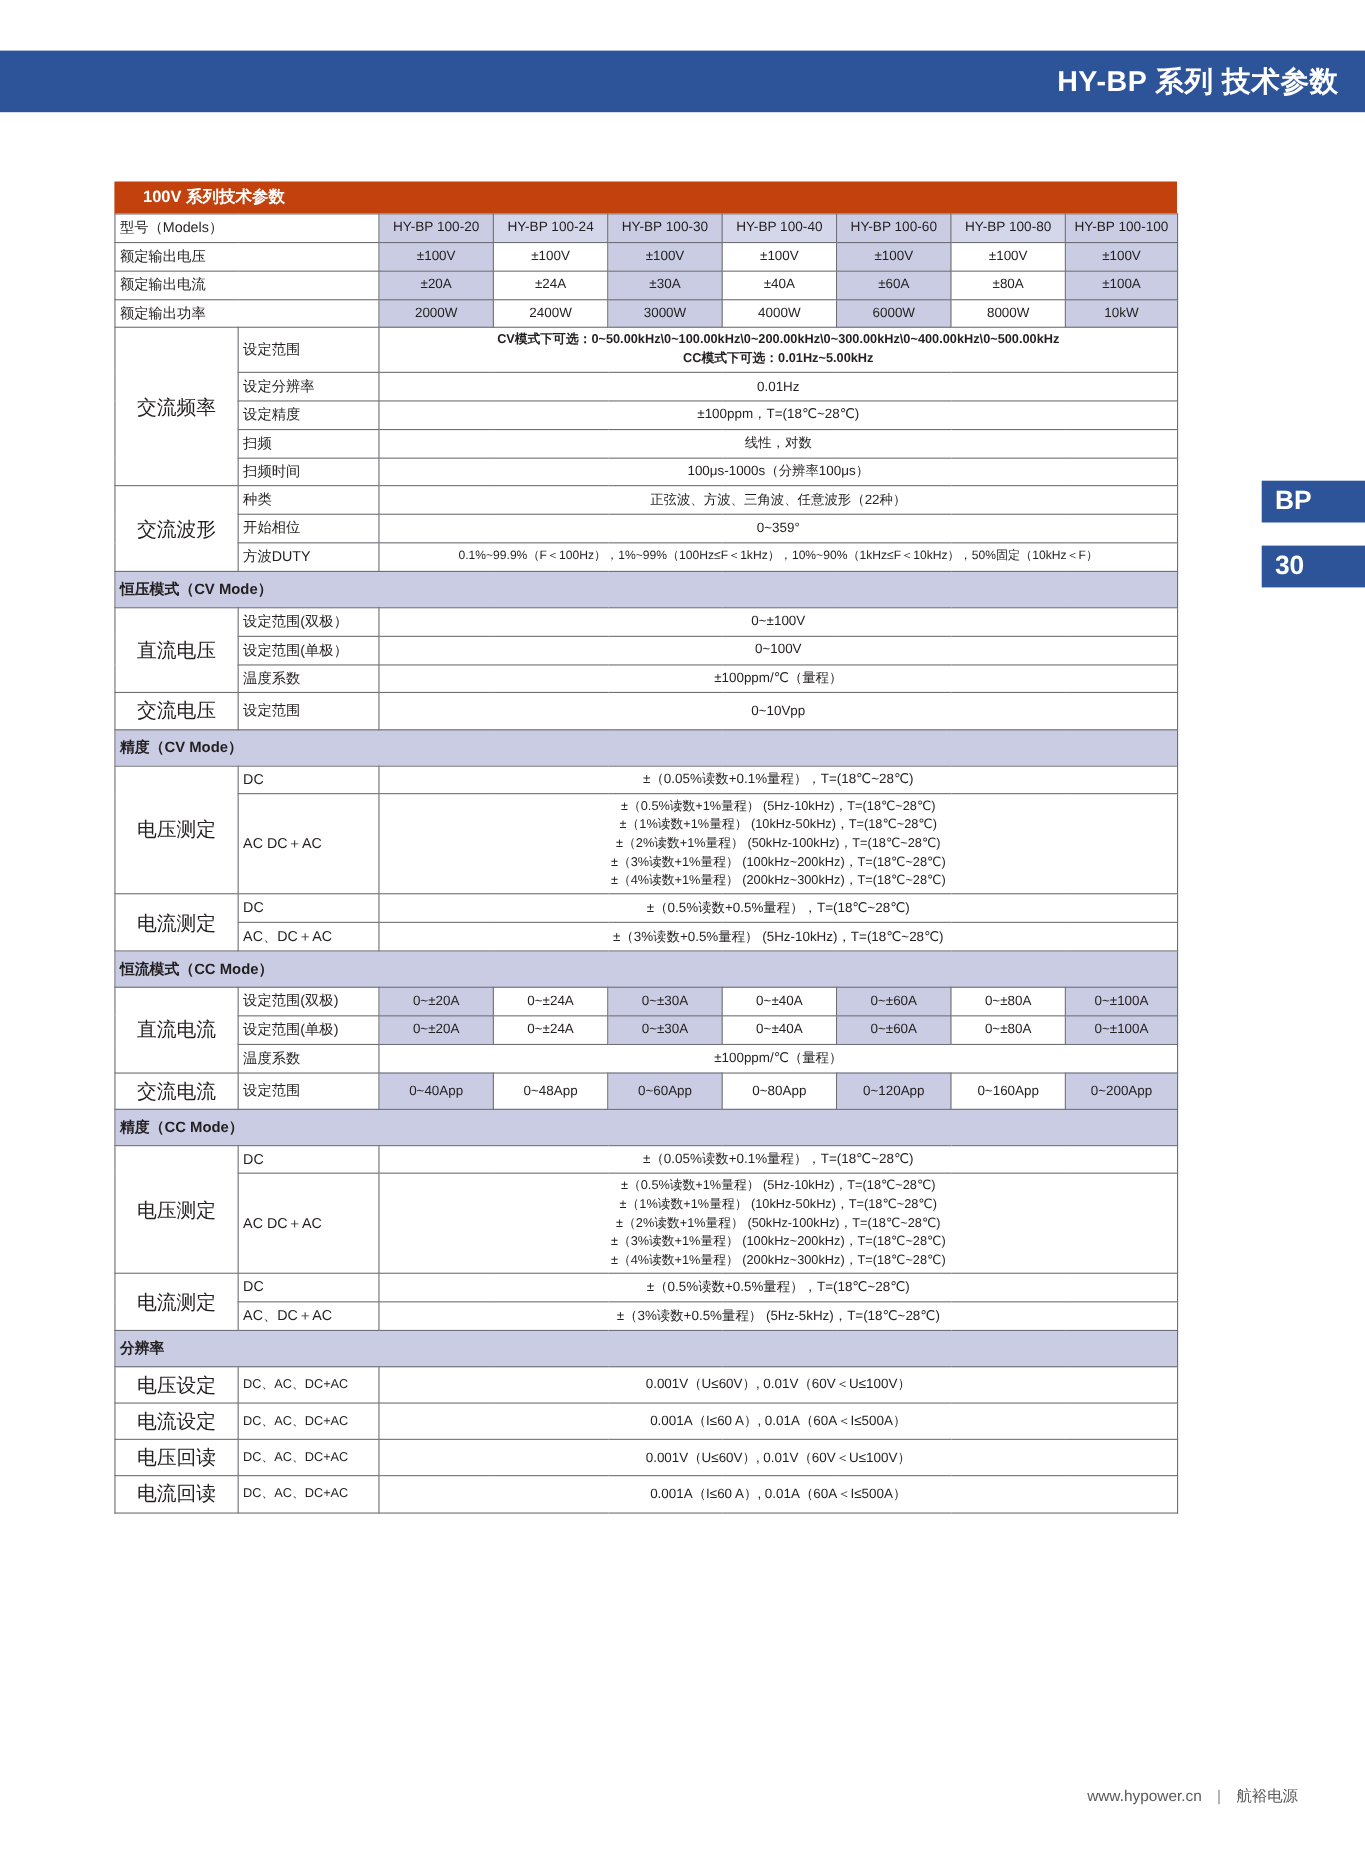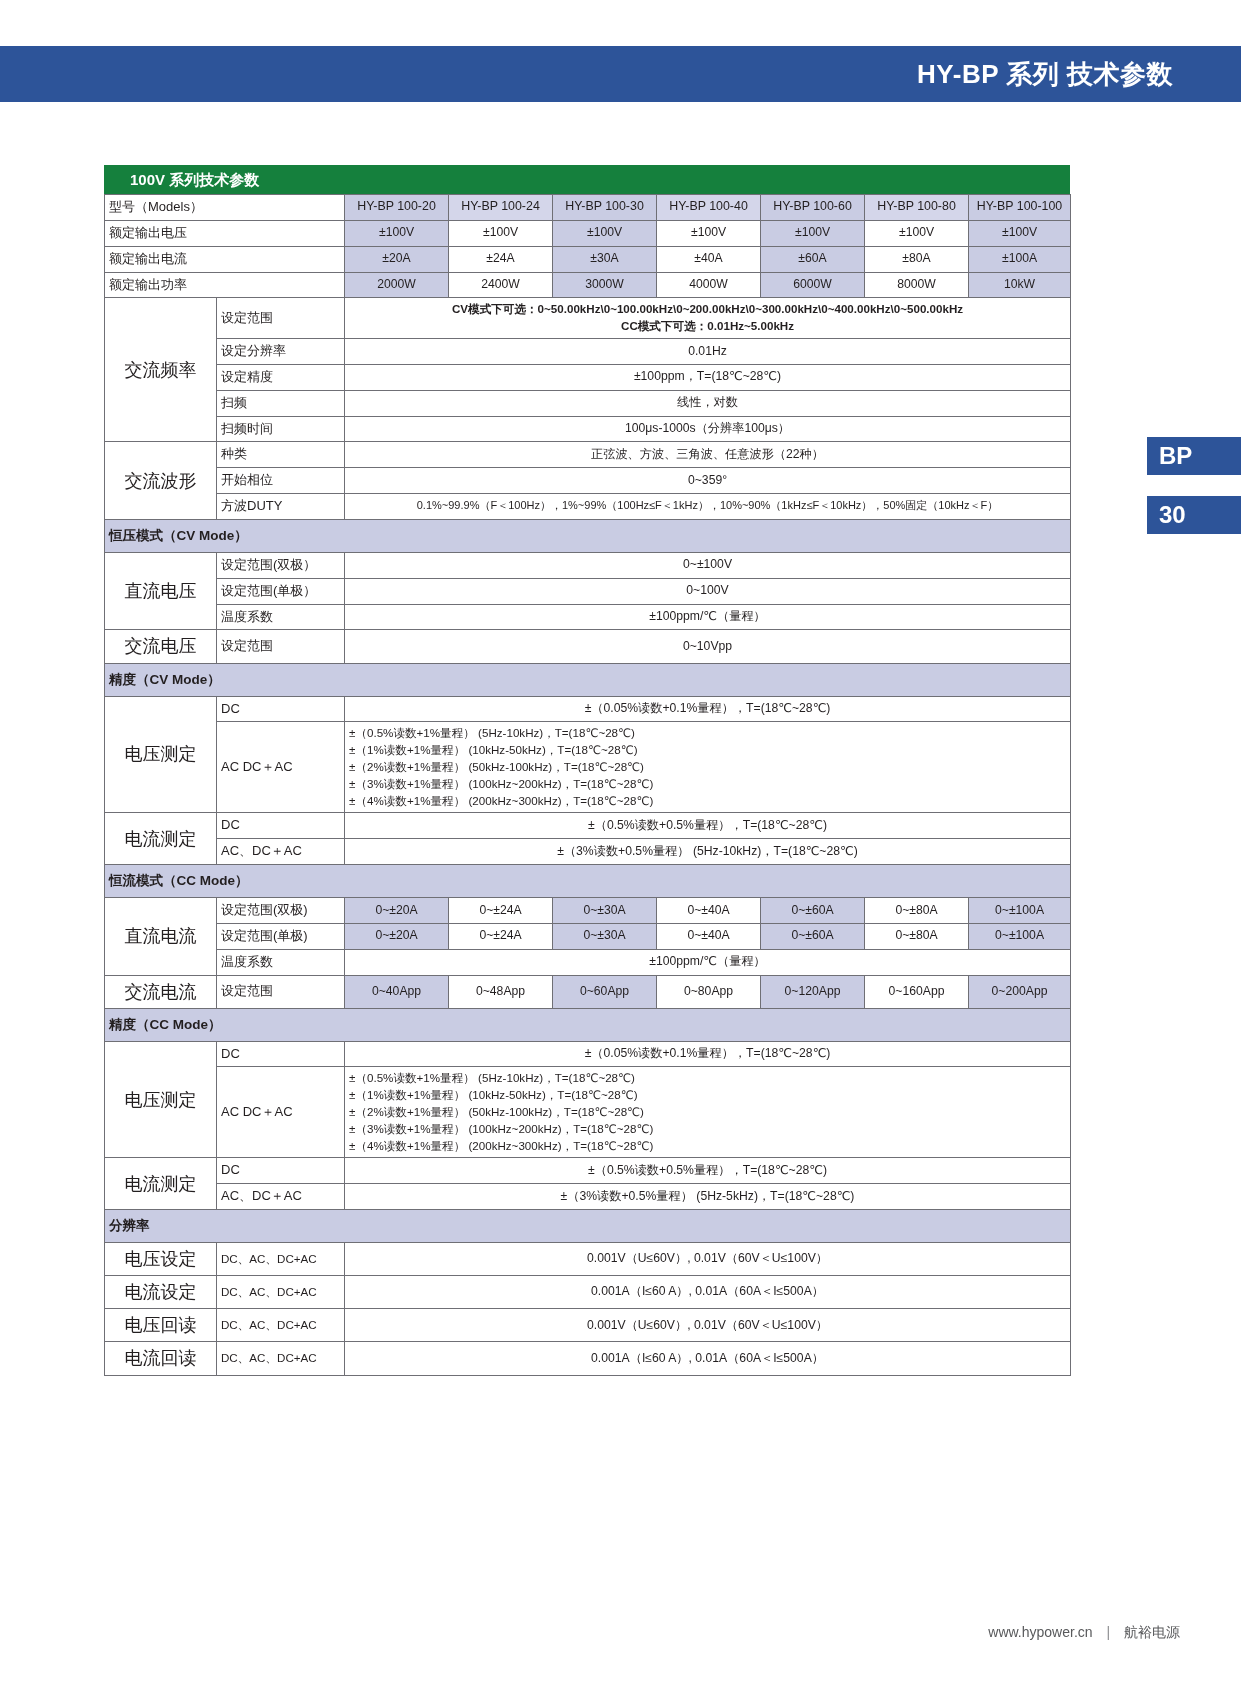--- a/index.html
+++ b/index.html
@@ -27,21 +27,21 @@
     box-sizing: border-box;
     display: flex;
     align-items: center;
     justify-content: flex-end;
   }
   .header-title {
     color: #ffffff;
     font-size: 26px;
     font-weight: bold;
     letter-spacing: 0.5px;
-    padding-right: 68px;
+    padding-right: 24px;
     white-space: nowrap;
   }
 
   
   .side-tab {
     position: absolute;
     right: 0;
     width: 94px;
     height: 38px;
     background: #2d5499;
@@ -58,21 +58,21 @@
 
   
   .sheet {
     position: absolute;
     left: 104px;
     top: 165px;
     width: 966px;
   }
 
   .section-title {
-    background: #15803d;
+    background: #c2410c;
     color: #ffffff;
     font-size: 15px;
     font-weight: bold;
     height: 29px;
     line-height: 29px;
     padding-left: 26px;
     box-sizing: border-box;
   }
 
   table.spec {
@@ -107,21 +107,21 @@
   .band td {
     background: #c9cce3 !important;
     font-size: 13.5px;
     font-weight: bold;
     text-align: left;
     padding-left: 22px;
     height: 26px;
   }
 
   .multi {
-    text-align: left;
+    text-align: center;
     line-height: 1.5;
   }
   .multi .ln { display: block; white-space: nowrap; }
   .left-block { text-align: center; padding-left: 16px; line-height: 1.55; font-weight: bold; }
   .left-block .ln { display: block; white-space: nowrap; }
 
   .nowrap { white-space: nowrap; }
   .small { font-size: 11.6px; }
   .tiny { font-size: 11px; }
 

